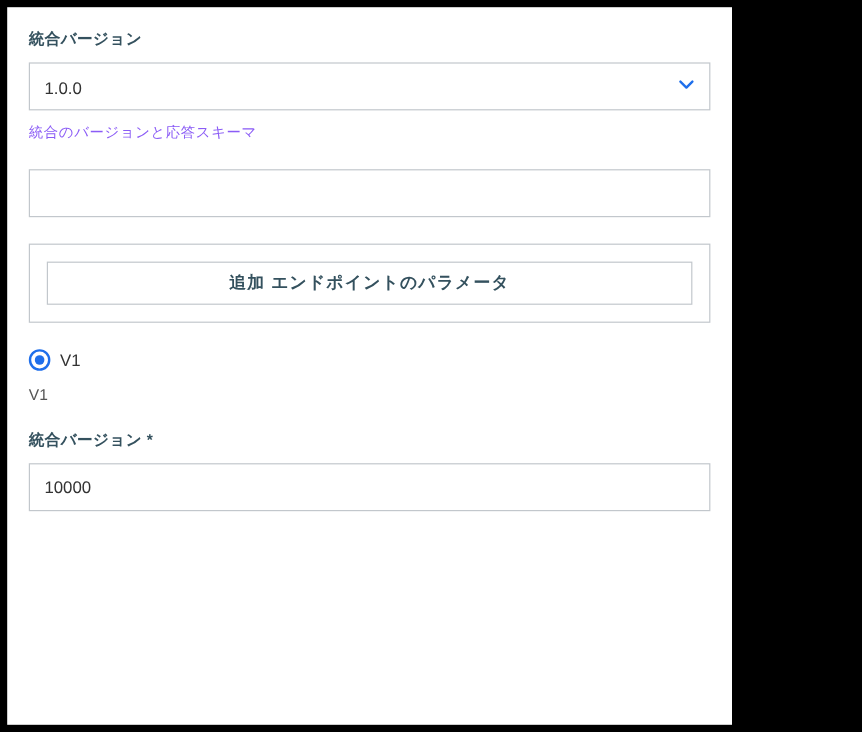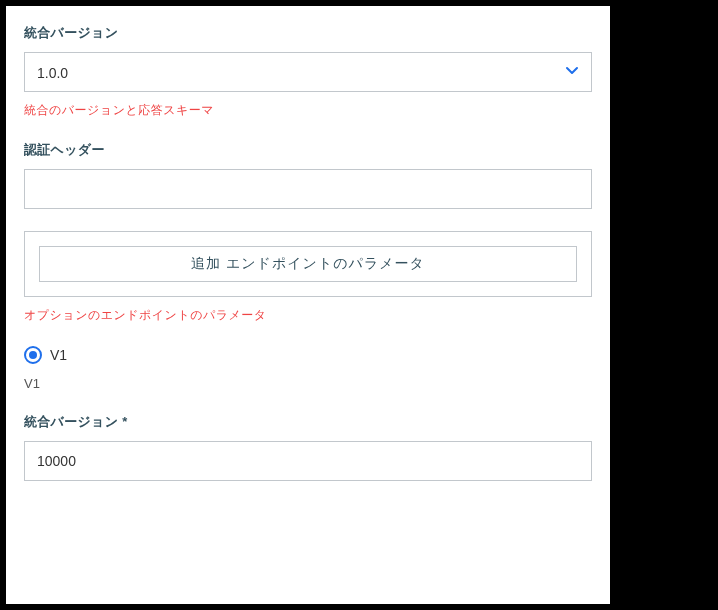--- a/index.html
+++ b/index.html
@@ -30,21 +30,21 @@
   .field-label {
     font-size: 13px;
     font-weight: 600;
     color: #34515e;
     letter-spacing: 0.3px;
     margin-bottom: 10px;
     display: block;
   }
   .field-help {
     font-size: 12px;
-    color: #ef4444;
+    color: #8b5cf6;
     letter-spacing: 0.5px;
     margin-top: 10px;
   }
   .select-wrap {
     position: relative;
     border-radius: 11px;
   }
   .select-input {
     width: 100%;
     height: 40px;
@@ -77,21 +77,21 @@
     border: 1px solid #c2c7cc;
     padding: 14px;
   }
   .add-param-btn {
     width: 100%;
     height: 36px;
     border: 1px solid #c2c7cc;
     background: #fff;
     color: #34515e;
     font-size: 14px;
-    font-weight: 400;
+    font-weight: 700;
     letter-spacing: 1px;
     cursor: pointer;
   }
   .radio-row {
     display: flex;
     align-items: center;
     gap: 8px;
     margin-top: 10px;
   }
   .radio-outer {
@@ -135,29 +135,27 @@
           <svg width="16" height="16" viewBox="0 0 16 16">
               <path d="M3 5.5 L8 10.5 L13 5.5" stroke="#1f6feb" stroke-width="2" fill="none" stroke-linecap="round" stroke-linejoin="round"></path>
             </svg>
         </span>
       </div>
       <div class="field-help">統合のバージョンと応答スキーマ</div>
     </div>
 
 
     <div class="field">
-      <label class="field-label">認証ヘッダー</label>
       <input type="text" class="text-input" value="" style="">
     </div>
 
     <div class="field">
       <div class="param-box">
         <button class="add-param-btn">追加 エンドポイントのパラメータ</button>
       </div>
-      <div class="field-help">オプションのエンドポイントのパラメータ</div>
     </div>
 
     <div class="field">
       <div class="radio-row">
         <span class="radio-outer">
           <span class="radio-inner"></span>
         </span>
         <span class="radio-label">V1</span>
       </div>
       <div class="radio-help">V1</div>

